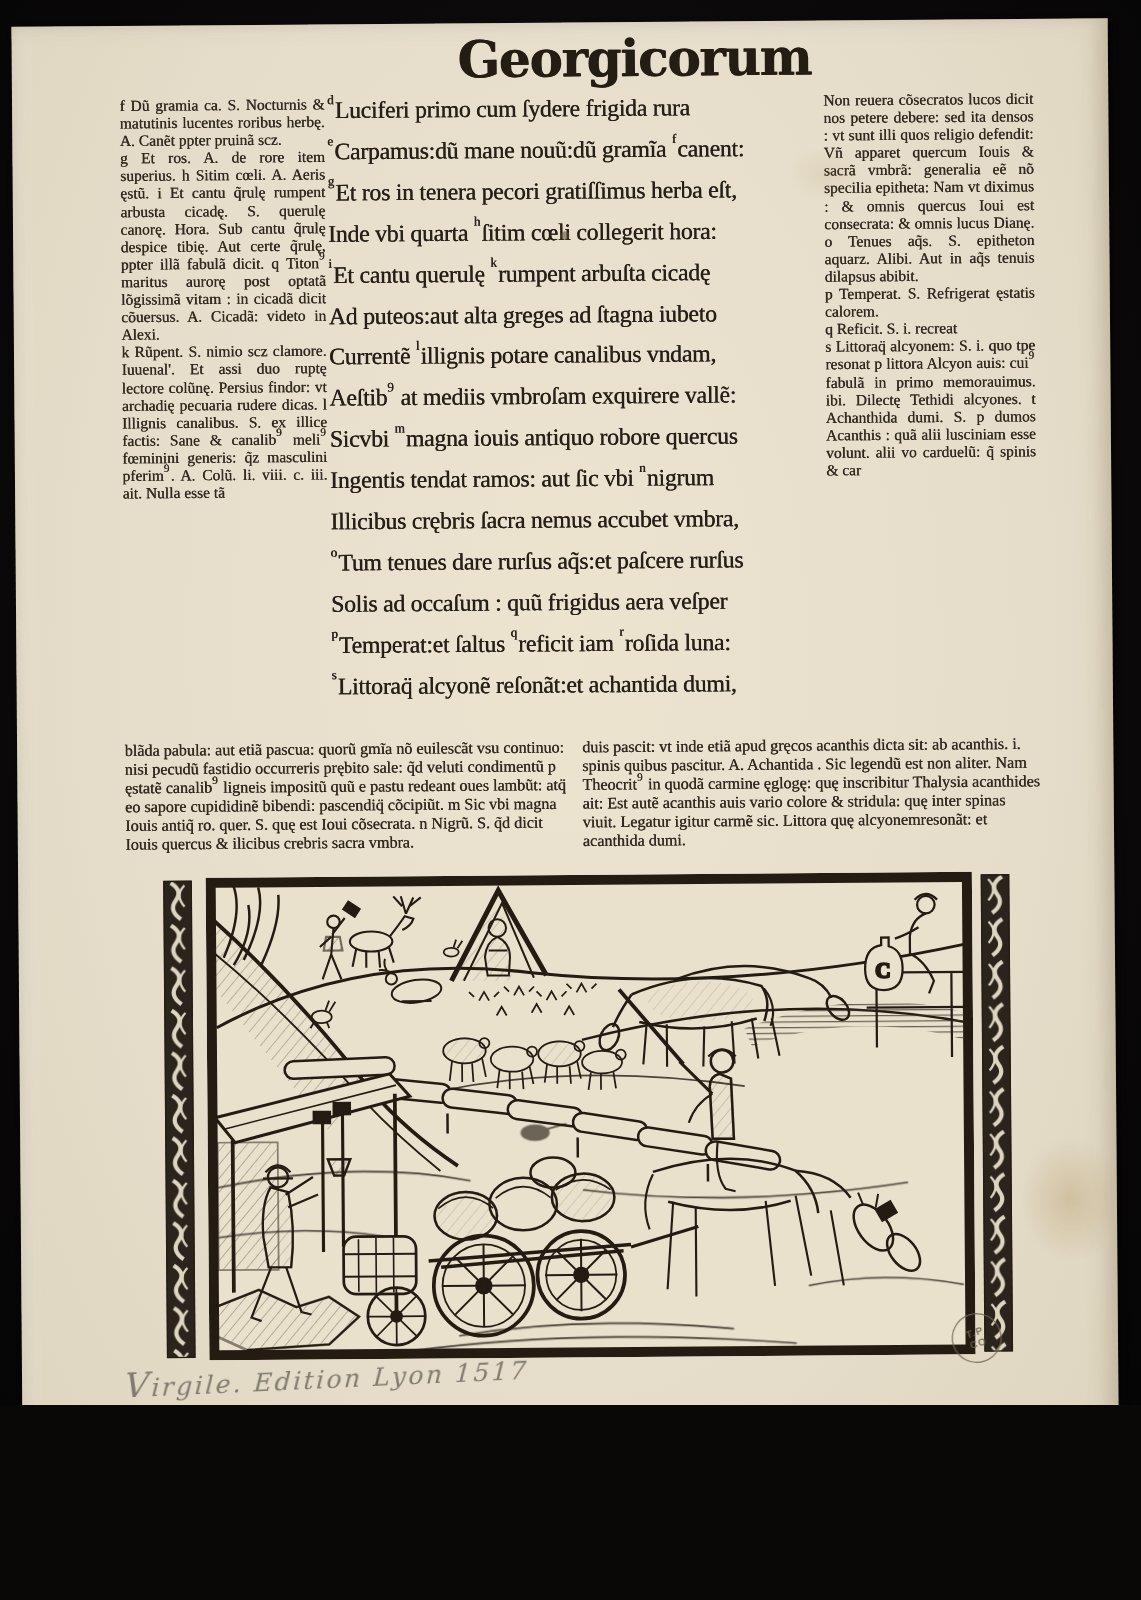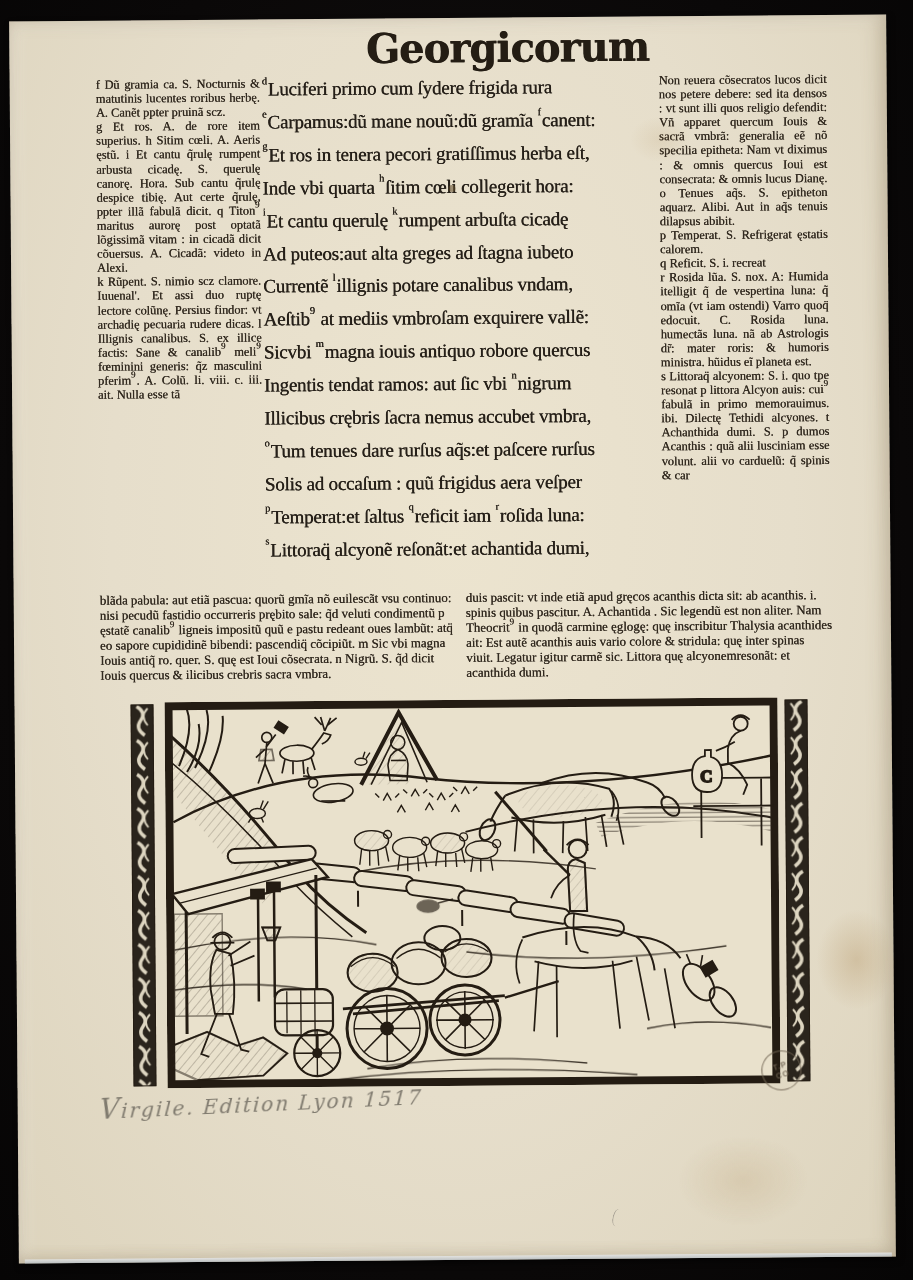--- a/index.html
+++ b/index.html
@@ -1,16 +1,16 @@
 <!DOCTYPE html>
 <html><head>
 <meta charset="utf-8">
 <style>
   html,body{margin:0;padding:0;background:#090807;}
-  #stage{position:relative;width:913px;height:1280px;overflow:hidden;
+  #stage{position:relative;width:913px;height:1124px;overflow:hidden;
          background:radial-gradient(ellipse at 50% 45%, #141110 0%, #0a0808 70%, #060505 100%);
          font-family:"Liberation Serif", serif;}
   #paper{position:absolute;left:14px;top:18px;width:877px;height:1242px;
          background:
            radial-gradient(ellipse at 50% 40%, #ece4cf 0%, #e6decb 55%, #ddd4bd 100%);
          transform:rotate(-0.45deg);transform-origin:50% 50%;
          box-shadow:inset -8px 0 18px rgba(120,100,70,.22), inset 0 -5px 14px rgba(120,100,70,.18),
                     inset 6px 4px 16px rgba(255,255,255,.25), 2px 3px 6px rgba(0,0,0,.6);
          color:#2a231b;}
   #paper::after{content:"";position:absolute;left:6px;right:4px;bottom:0;height:4px;
@@ -85,21 +85,20 @@
         <div class="vl">Solis ad occaſum : quũ frigidus aera veſper</div>
         <div class="vl"><sup class="vs">p</sup>Temperat:et ſaltus <sup class="vs">q</sup>reficit iam <sup class="vs">r</sup>roſida luna:</div>
         <div class="vl"><sup class="vs">s</sup>Littoraq̈ alcyonẽ reſonãt:et achantida dumi,</div>
       </div>
 
     <div id="right-col" class="col">
 
     <p class="cm">Non reuera cõsecratos lucos dicit nos petere debere: sed ita densos : vt sunt illi quos religio defendit: Vñ apparet quercum Iouis &amp; sacrã vmbrã: generalia eẽ nõ specilia epitheta: Nam vt diximus : &amp; omnis quercus Ioui est consecrata: &amp; omnis lucus Dianę. o Tenues aq̃s. S. epitheton aquarz. Alibi. Aut in aq̃s tenuis dilapsus abibit.</p>
         <p class="cm">p Temperat. S. Refrigerat ęstatis calorem.</p>
         <p class="cm">q Reficit. S. i. recreat</p>
-        <p class="cm">r Rosida lũa. S. nox. A: Humida itelligit q̃ de vespertina luna: q̃ omĩa (vt iam ostendi) Varro quoq̈ edocuit. C. Rosida luna. humectãs luna. nã ab Astrologis dr̃: mater roris: &amp; humoris ministra. hũidus eĩ planeta est.</p>
         <p class="cm">s Littoraq̈ alcyonem: S. i. quo tpe resonat p littora Alcyon auis: cui<sup class="vs">9</sup> fabulã in primo memorauimus. ibi. Dilectę Tethidi alcyones. t Achanthida dumi. S. p dumos Acanthis : quã alii lusciniam esse volunt. alii vo carduelũ: q̃ spinis &amp; car</p>
       </div>
 
     <div id="bottom-block">
       <p class="cm bcol-l">blãda pabula: aut etiã pascua: quorũ gmĩa nõ euilescãt vsu continuo: nisi pecudũ fastidio occurreris pręb­ito sale: q̃d veluti condimentũ p ęstatẽ canalib<sup class="vs">9</sup> ligneis impositũ quũ e pastu redeant oues lambũt: atq̈ eo sapore cupididinẽ bibendi: pascendiq̈ cõcipiũt. m Sic vbi magna Iouis antiq̃ ro. quer. S. quę est Ioui cõsecrata. n Nigrũ. S. q̃d dicit Iouis quercus &amp; ilicibus crebris sacra vmbra.</p>
       <p class="cm bcol-r">duis pascit: vt inde etiã apud gręcos acanthis dicta sit: ab acanthis. i. spinis quibus pascitur. A. Achantida . Sic legendũ est non aliter. Nam Theocrit<sup class="vs">9</sup> in quodã carmine ęglogę: quę inscribitur Thalysia acanthides ait: Est autẽ acanthis auis vario colore &amp; stridula: quę inter spinas viuit. Legatur igitur carmẽ sic. Littora quę alcyonemresonãt: et acanthida dumi.</p>
     </div>
 
     <div id="woodcut-row">
 

